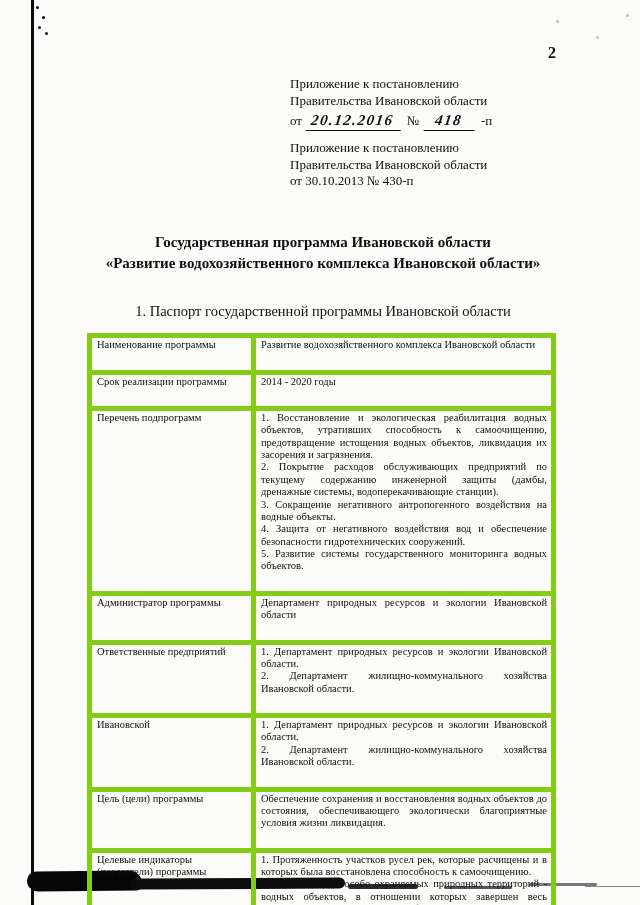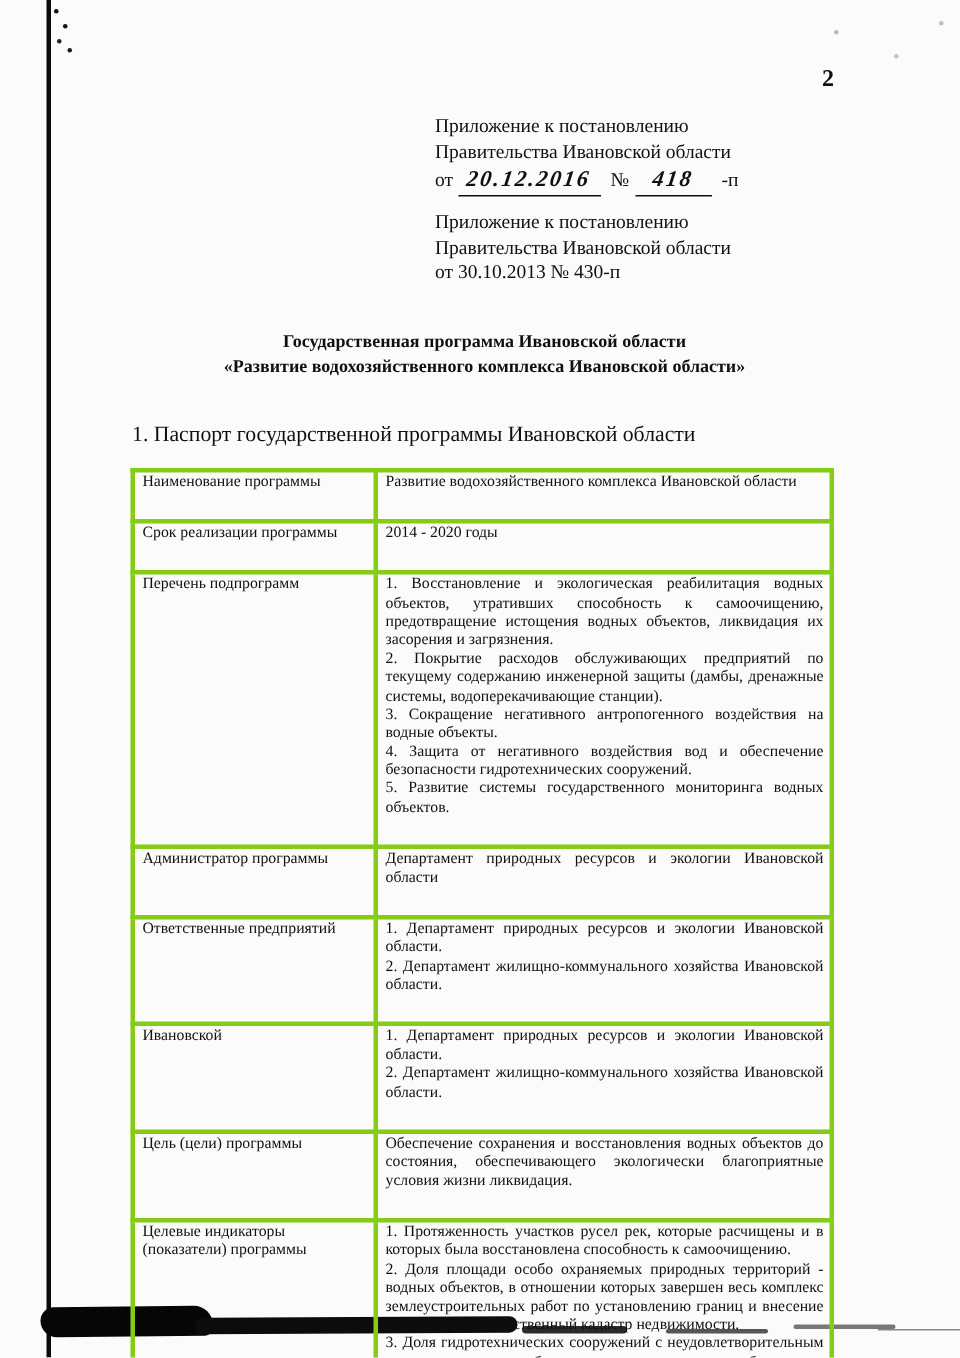--- a/index.html
+++ b/index.html
@@ -66,44 +66,45 @@
     font-size: 15px;
     letter-spacing: 1.5px;
     transform: skewX(-8deg);
     border-bottom: 1.5px solid #101010;
     padding: 0 8px 0 4px;
     margin: 0 2px;
   }
   .hand-num { padding: 0 14px 0 10px; }
 
   .program-title {
+    margin-top: 42px;
+    text-align: center;
+    font-weight: 700;
+    font-size: 15px;
+    line-height: 1.42;
+  }
+
+  .section-heading {
     margin-top: 29px;
     text-align: center;
-    font-weight: 700;
-    font-size: 12px;
-    line-height: 1.42;
-  }
-
-  .section-heading {
-    margin-top: 29px;
     font-size: 14.5px;
     font-weight: 400;
   }
 
   table.passport {
     border-collapse: collapse;
     width: 469px;
     margin-top: 13px;
     margin-left: -1px;
     font-size: 10.5px;
     line-height: 1.18;
     table-layout: fixed;
   }
   table.passport td {
-    border: 3px solid #84cc16;
+    border: 5px solid #84cc16;
     padding: 1px 4px 18px 5px;
     vertical-align: top;
   }
   td.label-cell { width: 150px; }
   td.value-cell {
     text-align: justify;
     white-space: pre-line;
   }
 </style>
 </head>

